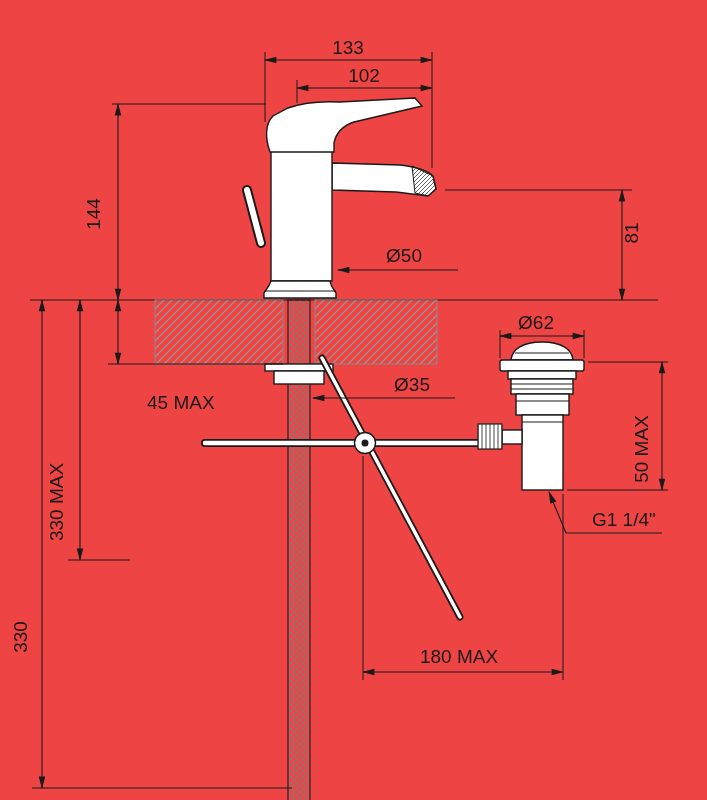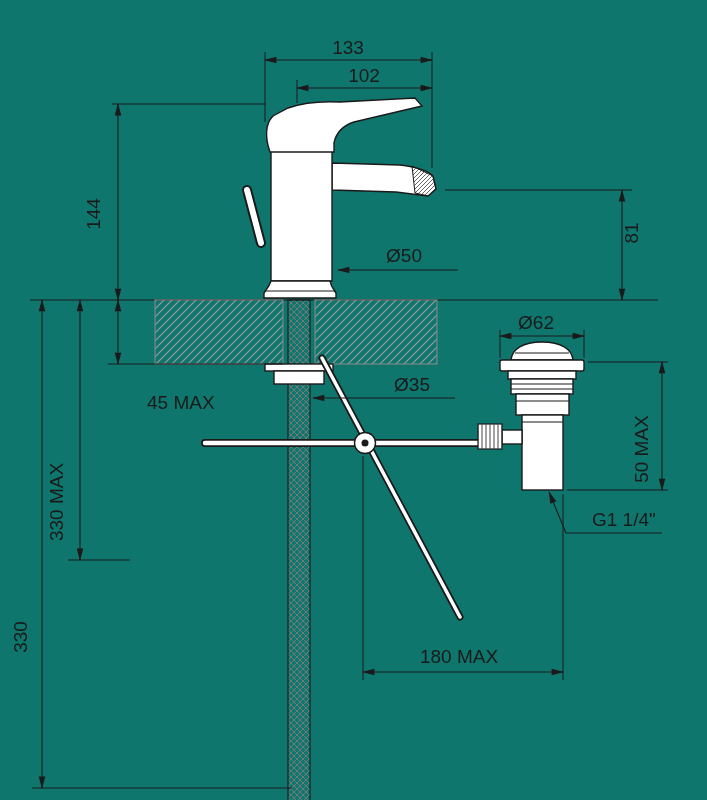--- a/index.html
+++ b/index.html
@@ -1,16 +1,16 @@
 <!DOCTYPE html>
 <html><head>
 <meta charset="utf-8">
 <style>
   html,body{margin:0;padding:0;background:#ffffff;}
-  .stage{position:relative;width:707px;height:800px;background:#0f766e;overflow:hidden;}
+  .stage{position:relative;width:707px;height:800px;background:#ef4444;overflow:hidden;}
   svg{display:block;}
   text{font-family:"Liberation Sans", sans-serif;font-size:19px;fill:#1a1a1a;}
   .ln{stroke:#1a1a1a;stroke-width:1.1;fill:none;}
   .ext{stroke:#1a1a1a;stroke-width:1;fill:none;}
   .shape{fill:#ffffff;stroke:#1a1a1a;stroke-width:1.4;}
   .rodO{stroke:#1a1a1a;stroke-linecap:round;fill:none;}
   .rodI{stroke:#ffffff;stroke-linecap:round;fill:none;}
 </style>
 </head>
 <body>

